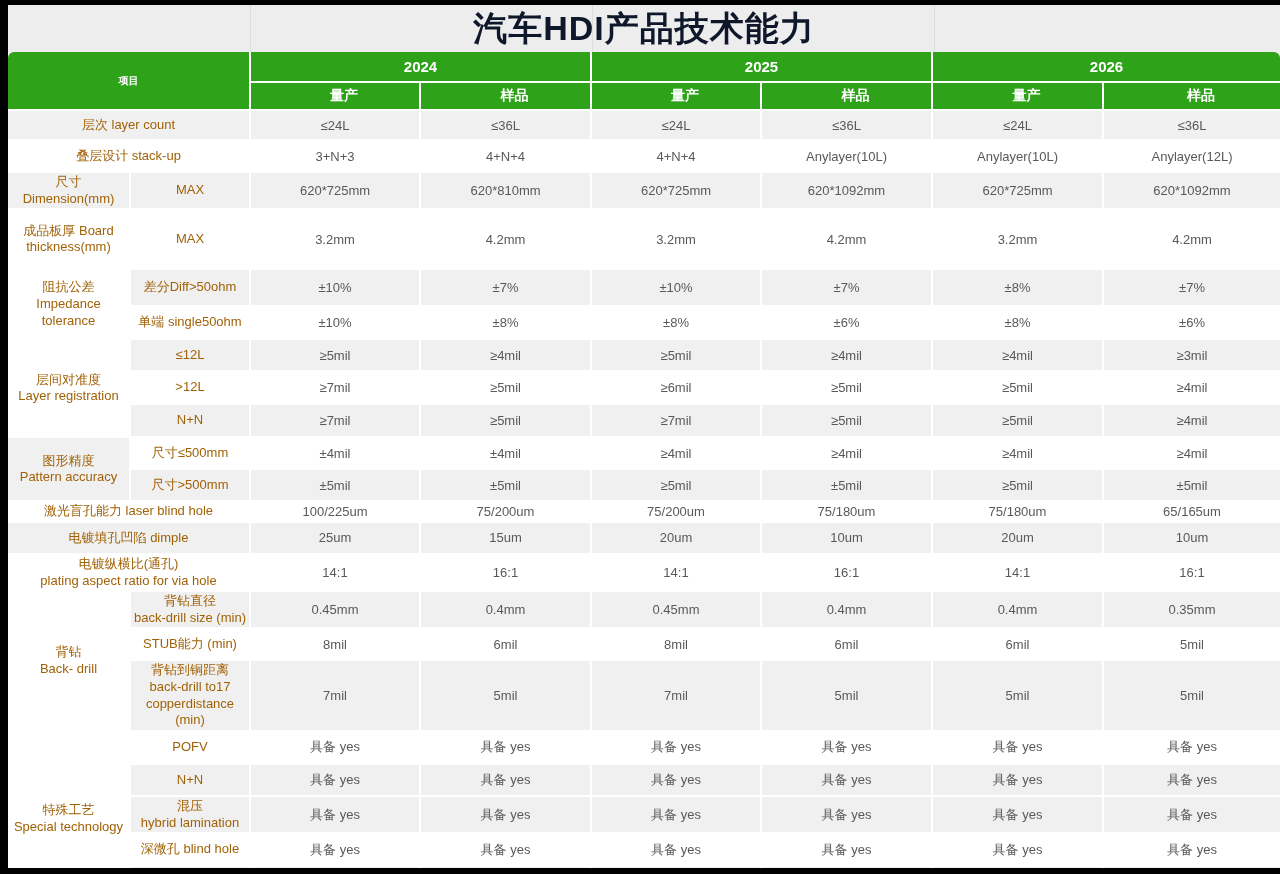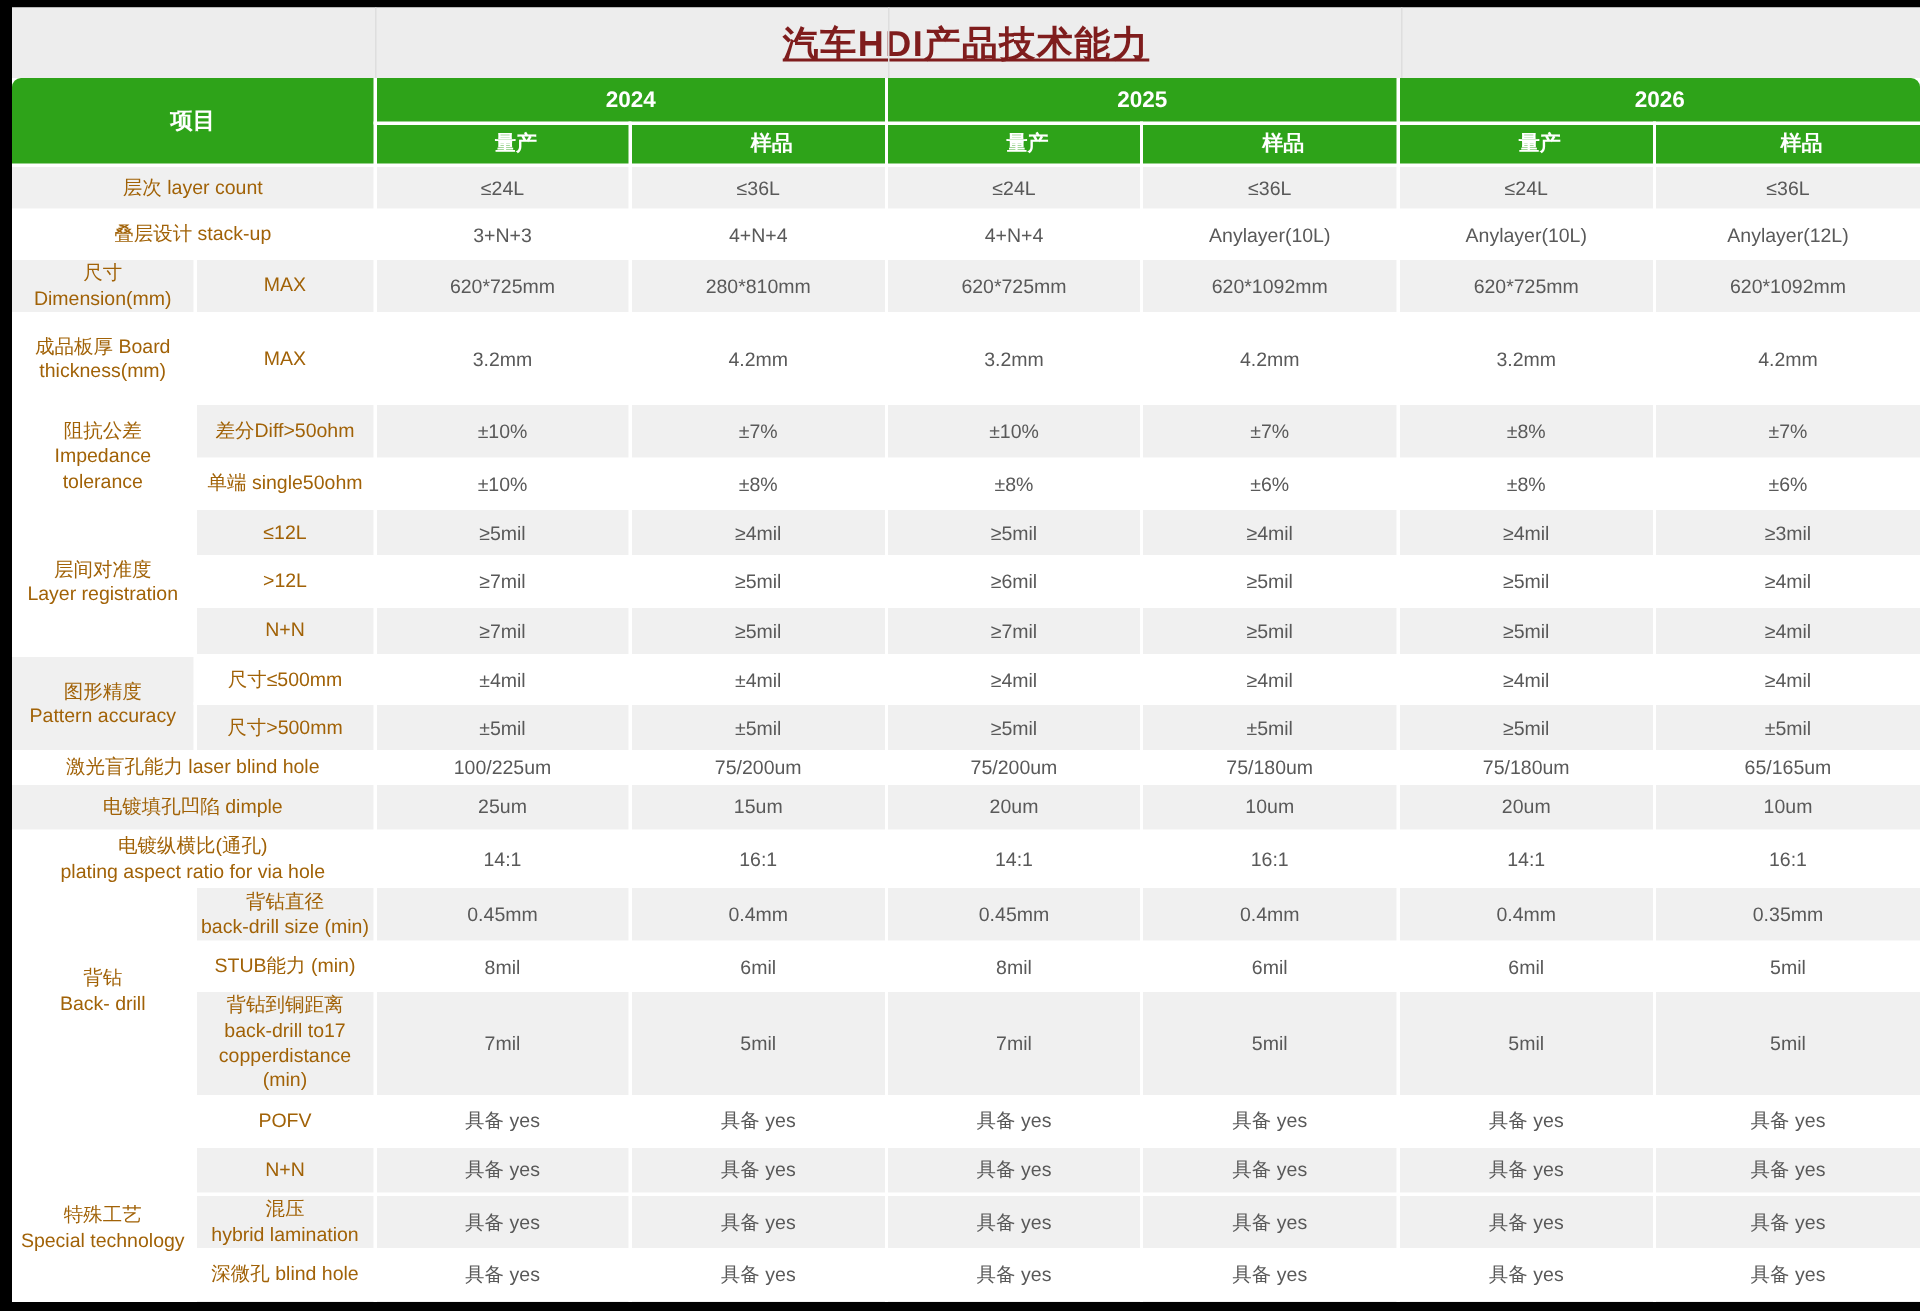--- a/index.html
+++ b/index.html
@@ -21,35 +21,35 @@
   
   .title-band{
     position:relative;
     height:47px;background:#ededed;
     display:flex;align-items:center;justify-content:center;
   }
   .title-band .gline{
     position:absolute;top:0;bottom:0;width:1px;background:#dedede;
   }
   .page-title{
-    font-size:24px;font-weight:bold;color:#7f1d1d;letter-spacing:1px;text-decoration:underline;
+    font-size:34px;font-weight:bold;color:#0f172a;letter-spacing:1px;
   }
   
   table{
     border-collapse:collapse;table-layout:fixed;width:1272px;
   }
   th,td{
     text-align:center;vertical-align:middle;
     border-right:2px solid #fff;border-bottom:2px solid #fff;
     padding:1px 2px;overflow:hidden;
   }
   th{
     background:#2ea319;color:#fff;font-weight:bold;
   }
-  th.item{font-size:15px;border-top-left-radius:6px;text-align:center;}
+  th.item{font-size:10px;border-top-left-radius:6px;text-align:center;}
   th.year{font-size:15px;margin-top:44px;}
   th.yr-last{border-top-right-radius:6px;border-right:none;}
   th.msub{font-size:14px;padding-left:20px;}
   th.msub-last{border-right:none;}
   td.shaded{background:#f0f0f0;}
   td.plain{background:#ffffff;}
   td.val{font-size:13px;color:#595959;}
   td.lab{font-size:13px;color:#a16207;white-space:pre-line;line-height:1.28;}
   td.last{border-right:none;}
 </style>
@@ -108,21 +108,21 @@
           <td class="val plain">4+N+4</td>
           <td class="val plain">4+N+4</td>
           <td class="val plain">Anylayer(10L)</td>
           <td class="val plain">Anylayer(10L)</td>
           <td class="val plain last">Anylayer(12L)</td>
         </tr>
         <tr style="height: 36px;">
           <td rowspan="1" class="lab shaded">尺寸Dimension(mm)</td>
           <td class="lab shaded">MAX</td>
           <td class="val shaded">620*725mm</td>
-          <td class="val shaded">280*810mm</td>
+          <td class="val shaded">620*810mm</td>
           <td class="val shaded">620*725mm</td>
           <td class="val shaded">620*1092mm</td>
           <td class="val shaded">620*725mm</td>
           <td class="val shaded last">620*1092mm</td>
         </tr>
         <tr style="height: 60px;">
           <td rowspan="1" class="lab plain">成品板厚 Board
 thickness(mm)</td>
           <td class="lab plain">MAX</td>
           <td class="val plain">3.2mm</td>

